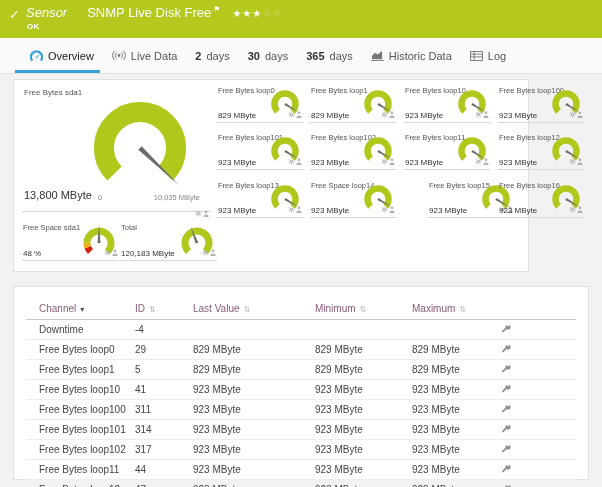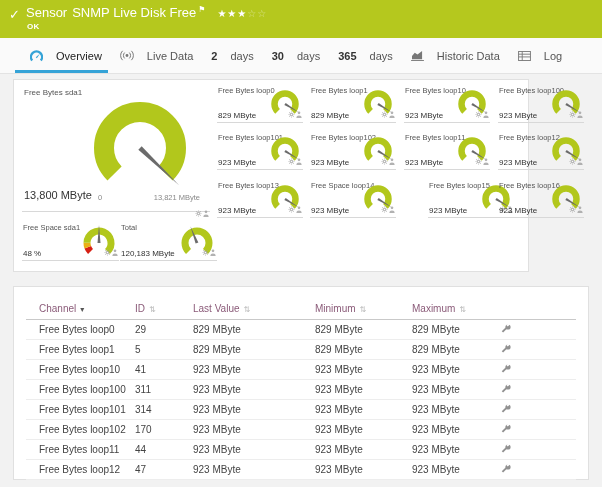--- a/index.html
+++ b/index.html
@@ -6,29 +6,29 @@
   body{
     width:602px;height:487px;position:relative;overflow:hidden;
     background:#f2f2f2;
     font-family:"Liberation Sans","DejaVu Sans",sans-serif;
     -webkit-font-smoothing:antialiased;
   }
   
   .hdr{position:absolute;top:0;left:0;right:0;height:38px;background:#b5c81e;color:#fff}
   .hdr .chk{position:absolute;left:9px;top:7px;font-size:13px;font-weight:bold}
   .hdr .line1{position:absolute;left:26px;top:5px;font-size:13px;white-space:nowrap}
-  .hdr .kind{margin-right:5px}
+  .hdr .kind{font-style:italic;margin-right:20px}
   .hdr .flag{font-size:8px;vertical-align:super;margin-left:2px}
   .hdr .stars{margin-left:12px;font-size:10px;letter-spacing:1px}
   .hdr .star.dim{opacity:.45}
   .hdr .status{position:absolute;left:27px;top:22px;font-size:8px;font-weight:bold;letter-spacing:.4px}
   
   .tabs{position:absolute;top:38px;left:0;right:0;height:35px;background:#fafafa;
     border-bottom:1px solid #e3e3e3;display:flex;align-items:center;padding-left:30px;gap:18px}
-  .tab{display:flex;align-items:center;gap:13px;font-size:11px;color:#555;height:100%;position:relative;cursor:pointer;white-space:nowrap}
+  .tab{display:flex;align-items:center;gap:5px;font-size:11px;color:#555;height:100%;position:relative;cursor:pointer;white-space:nowrap}
   .tab .num{font-weight:bold;color:#333}
   .tab.active{color:#222}
   .tab.active::after{content:"";position:absolute;left:-15px;right:-6px;bottom:0;height:3px;background:#35a3d7}
   .ticon{display:inline-flex;align-items:center}
   
   .card{position:absolute;background:#fff;border:1px solid #e0e0e0;box-sizing:border-box}
   .gcard{left:13px;top:79px;width:516px;height:193px}
   .tcard{left:13px;top:286px;width:576px;height:194px}
   
   .main-title{position:absolute;left:10px;top:8px;font-size:8px;color:#555}
@@ -125,21 +125,21 @@
 
 <section class="card gcard">
   <div>
     <div class="main-title">Free Bytes sda1</div>
     <div class="main-gauge" id="main-gauge"><svg width="116" height="116" viewBox="0 0 116 116">
           <path d="M32.54,83.46 A36,36 0 1,1 83.46,83.46" fill="none" stroke="#b2c71c" stroke-width="20"></path>
           <polygon points="56.34,59.74 59.66,56.26 97.07,95.27" fill="#6b6b6b"></polygon>
         </svg></div>
     <div class="main-value">13,800 MByte</div>
     <div class="scale-min">0</div>
-    <div class="scale-max">13,821 MByte</div>
+    <div class="scale-max">10,035 MByte</div>
     <div class="main-border"></div>
     <div class="main-icons">
       <span class="mi mi-gear"><svg width="7" height="7" viewBox="0 0 12 12">
             <path d="M6 0l1 2.2H5zM6 12l1-2.2H5zM0 6l2.2-1v2zM12 6l-2.2-1v2zM1.8 1.8l2.3.8-1.5 1.5zM10.2 10.2l-2.3-.8 1.5-1.5zM10.2 1.8l-.8 2.3-1.5-1.5zM1.8 10.2l.8-2.3 1.5 1.5z" fill="#a0a0a0"></path>
             <circle cx="6" cy="6" r="3.1" fill="#a0a0a0"></circle>
             <circle cx="6" cy="6" r="1.3" fill="#fff"></circle>
           </svg></span><span class="mi mi-person"><svg width="6" height="7" viewBox="0 0 8 9">
             <circle cx="4" cy="2.3" r="1.8" fill="#a0a0a0"></circle>
             <path d="M0.5 9a3.5 3.3 0 0 1 7 0z" fill="#a0a0a0"></path>
           </svg></span>
@@ -420,20 +420,32 @@
           <th style="padding-left: 13px;"><span>Channel</span><span class="sort on">▾</span></th>
           <th style="padding-left: 2px;"><span>ID</span><span class="sort">⇅</span></th>
           <th style="padding-left: 3px;"><span>Last Value</span><span class="sort">⇅</span></th>
           <th style="padding-left: 5px;"><span>Minimum</span><span class="sort">⇅</span></th>
           <th style="padding-left: 12px;"><span>Maximum</span><span class="sort">⇅</span></th>
           <th></th>
         </tr>
       </thead>
     <tbody>
         <tr>
+          <td style="padding-left: 13px;">Downtime</td>
+          <td style="padding-left: 2px;">-4</td>
+          <td style="padding-left: 3px;"></td>
+          <td style="padding-left: 5px;"></td>
+          <td style="padding-left: 12px;"></td>
+          <td><span style="cursor: pointer;"><svg width="10" height="10" viewBox="0 0 10 10">
+                <rect x="0.6" y="5.1" width="5.4" height="1.9" transform="rotate(-45 3.3 6)" fill="#919191"></rect>
+                <circle cx="7" cy="3" r="2.6" fill="#919191"></circle>
+                <rect x="6.2" y="-0.6" width="1.9" height="2.8" transform="rotate(45 7.1 0.8)" fill="#fff"></rect>
+              </svg></span></td>
+        </tr>
+        <tr>
           <td style="padding-left: 13px;">Free Bytes loop0</td>
           <td style="padding-left: 2px;">29</td>
           <td style="padding-left: 3px;">829 MByte</td>
           <td style="padding-left: 5px;">829 MByte</td>
           <td style="padding-left: 12px;">829 MByte</td>
           <td><span style="cursor: pointer;"><svg width="10" height="10" viewBox="0 0 10 10">
                 <rect x="0.6" y="5.1" width="5.4" height="1.9" transform="rotate(-45 3.3 6)" fill="#919191"></rect>
                 <circle cx="7" cy="3" r="2.6" fill="#919191"></circle>
                 <rect x="6.2" y="-0.6" width="1.9" height="2.8" transform="rotate(45 7.1 0.8)" fill="#fff"></rect>
               </svg></span></td>
@@ -481,21 +493,21 @@
           <td style="padding-left: 5px;">923 MByte</td>
           <td style="padding-left: 12px;">923 MByte</td>
           <td><span style="cursor: pointer;"><svg width="10" height="10" viewBox="0 0 10 10">
                 <rect x="0.6" y="5.1" width="5.4" height="1.9" transform="rotate(-45 3.3 6)" fill="#919191"></rect>
                 <circle cx="7" cy="3" r="2.6" fill="#919191"></circle>
                 <rect x="6.2" y="-0.6" width="1.9" height="2.8" transform="rotate(45 7.1 0.8)" fill="#fff"></rect>
               </svg></span></td>
         </tr>
         <tr>
           <td style="padding-left: 13px;">Free Bytes loop102</td>
-          <td style="padding-left: 2px;">170</td>
+          <td style="padding-left: 2px;">317</td>
           <td style="padding-left: 3px;">923 MByte</td>
           <td style="padding-left: 5px;">923 MByte</td>
           <td style="padding-left: 12px;">923 MByte</td>
           <td><span style="cursor: pointer;"><svg width="10" height="10" viewBox="0 0 10 10">
                 <rect x="0.6" y="5.1" width="5.4" height="1.9" transform="rotate(-45 3.3 6)" fill="#919191"></rect>
                 <circle cx="7" cy="3" r="2.6" fill="#919191"></circle>
                 <rect x="6.2" y="-0.6" width="1.9" height="2.8" transform="rotate(45 7.1 0.8)" fill="#fff"></rect>
               </svg></span></td>
         </tr>
         <tr>

